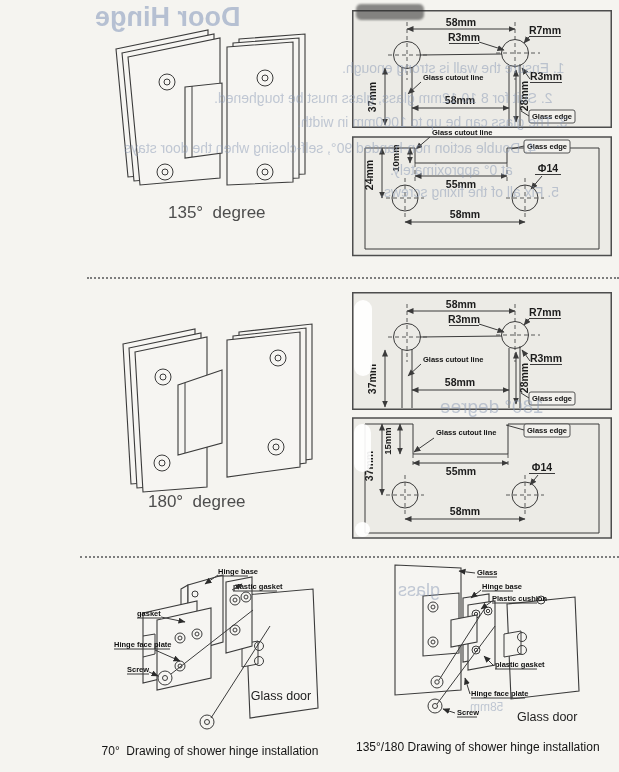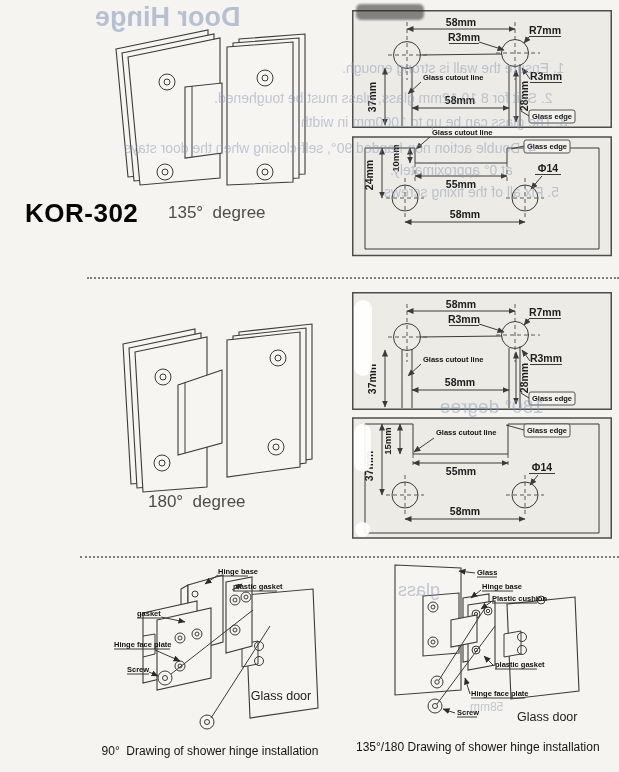--- a/index.html
+++ b/index.html
@@ -69,21 +69,20 @@
       <circle class="ln" cx="67" cy="57" r="8"></circle>
         <circle class="ln" cx="67" cy="57" r="3"></circle>
       <circle class="ln" cx="65" cy="147" r="8"></circle>
         <circle class="ln" cx="65" cy="147" r="3"></circle>
       <circle class="ln" cx="165" cy="53" r="8"></circle>
         <circle class="ln" cx="165" cy="53" r="3"></circle>
       <circle class="ln" cx="165" cy="147" r="8"></circle>
         <circle class="ln" cx="165" cy="147" r="3"></circle>
     </g>
   </svg>
-  <div class="code" style="left:25px;top:198px;">KOR-302</div>
   <div class="angle" style="left:168px;top:203px;text-align:center;">135°  degree</div>
 
   <svg style="left:352px;top:10px;" width="260" height="118" viewBox="0 0 260 118">
     <defs>
         <marker id="a1" markerWidth="8" markerHeight="8" refX="6.5" refY="3" orient="auto-start-reverse">
           <path fill="#3b3b3b" d="M0,0L7,3L0,6Z"></path>
         </marker>
       </defs>
     <rect class="boxr" x="0.75" y="0.75" width="258.5" height="116.5"></rect>
     <g>
@@ -334,21 +333,21 @@
       <line class="ln" x1="76" y1="59" x2="100" y2="64" marker-end="url(#a5)"></line>
       <text class="lbltxt" x="29" y="89">Hinge face plate</text>
       <line class="ln" x1="29" y1="91" x2="85" y2="91"></line>
       <line class="ln" x1="70" y1="92" x2="95" y2="103" marker-end="url(#a5)"></line>
       <text class="lbltxt" x="42" y="114">Screw</text>
       <line class="ln" x1="42" y1="116" x2="64" y2="116"></line>
       <line class="ln" x1="64" y1="114" x2="73" y2="118" marker-end="url(#a5)"></line>
       <text class="bigtxt" x="196" y="142" text-anchor="middle">Glass door</text>
     </g>
   </svg>
-  <div class="caption" style="left:90px;top:744px;width:240px;text-align:center;">90°  Drawing of shower hinge installation</div>
+  <div class="caption" style="left:90px;top:744px;width:240px;text-align:center;">70°  Drawing of shower hinge installation</div>
 
   <svg style="left:385px;top:556px;" width="234" height="200" viewBox="0 0 234 200">
     <defs>
         <marker id="a6" markerWidth="8" markerHeight="8" refX="6.5" refY="3" orient="auto-start-reverse">
           <path fill="#2b2b2b" d="M0,0L7,3L0,6Z"></path>
         </marker>
       </defs>
     <g>
       <polygon class="ln2" points="10,9 76,12 76,134 10,139"></polygon>
       <polygon class="ln2" points="38,40 74,37 74,97 38,100"></polygon>

